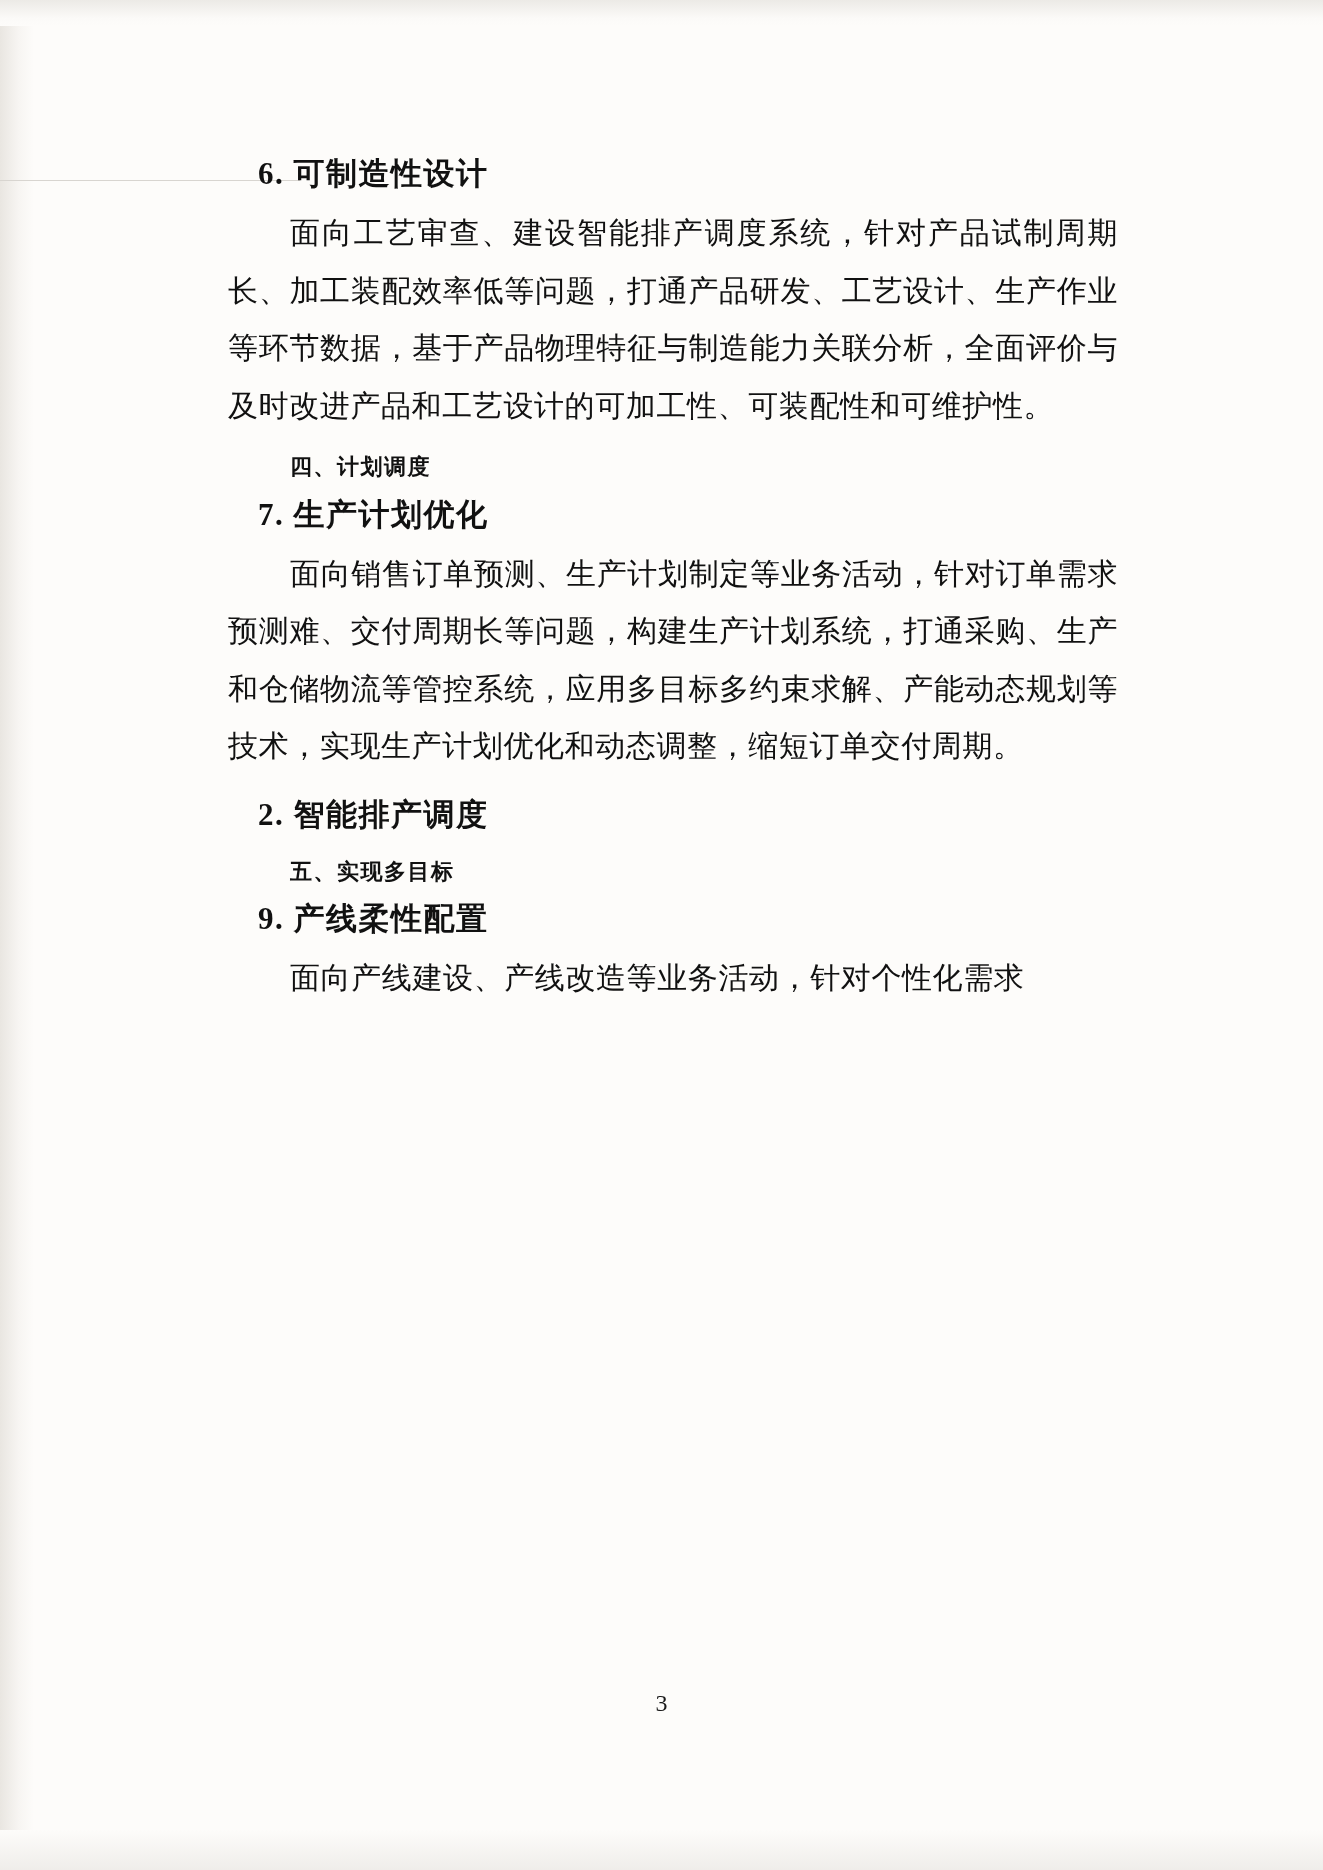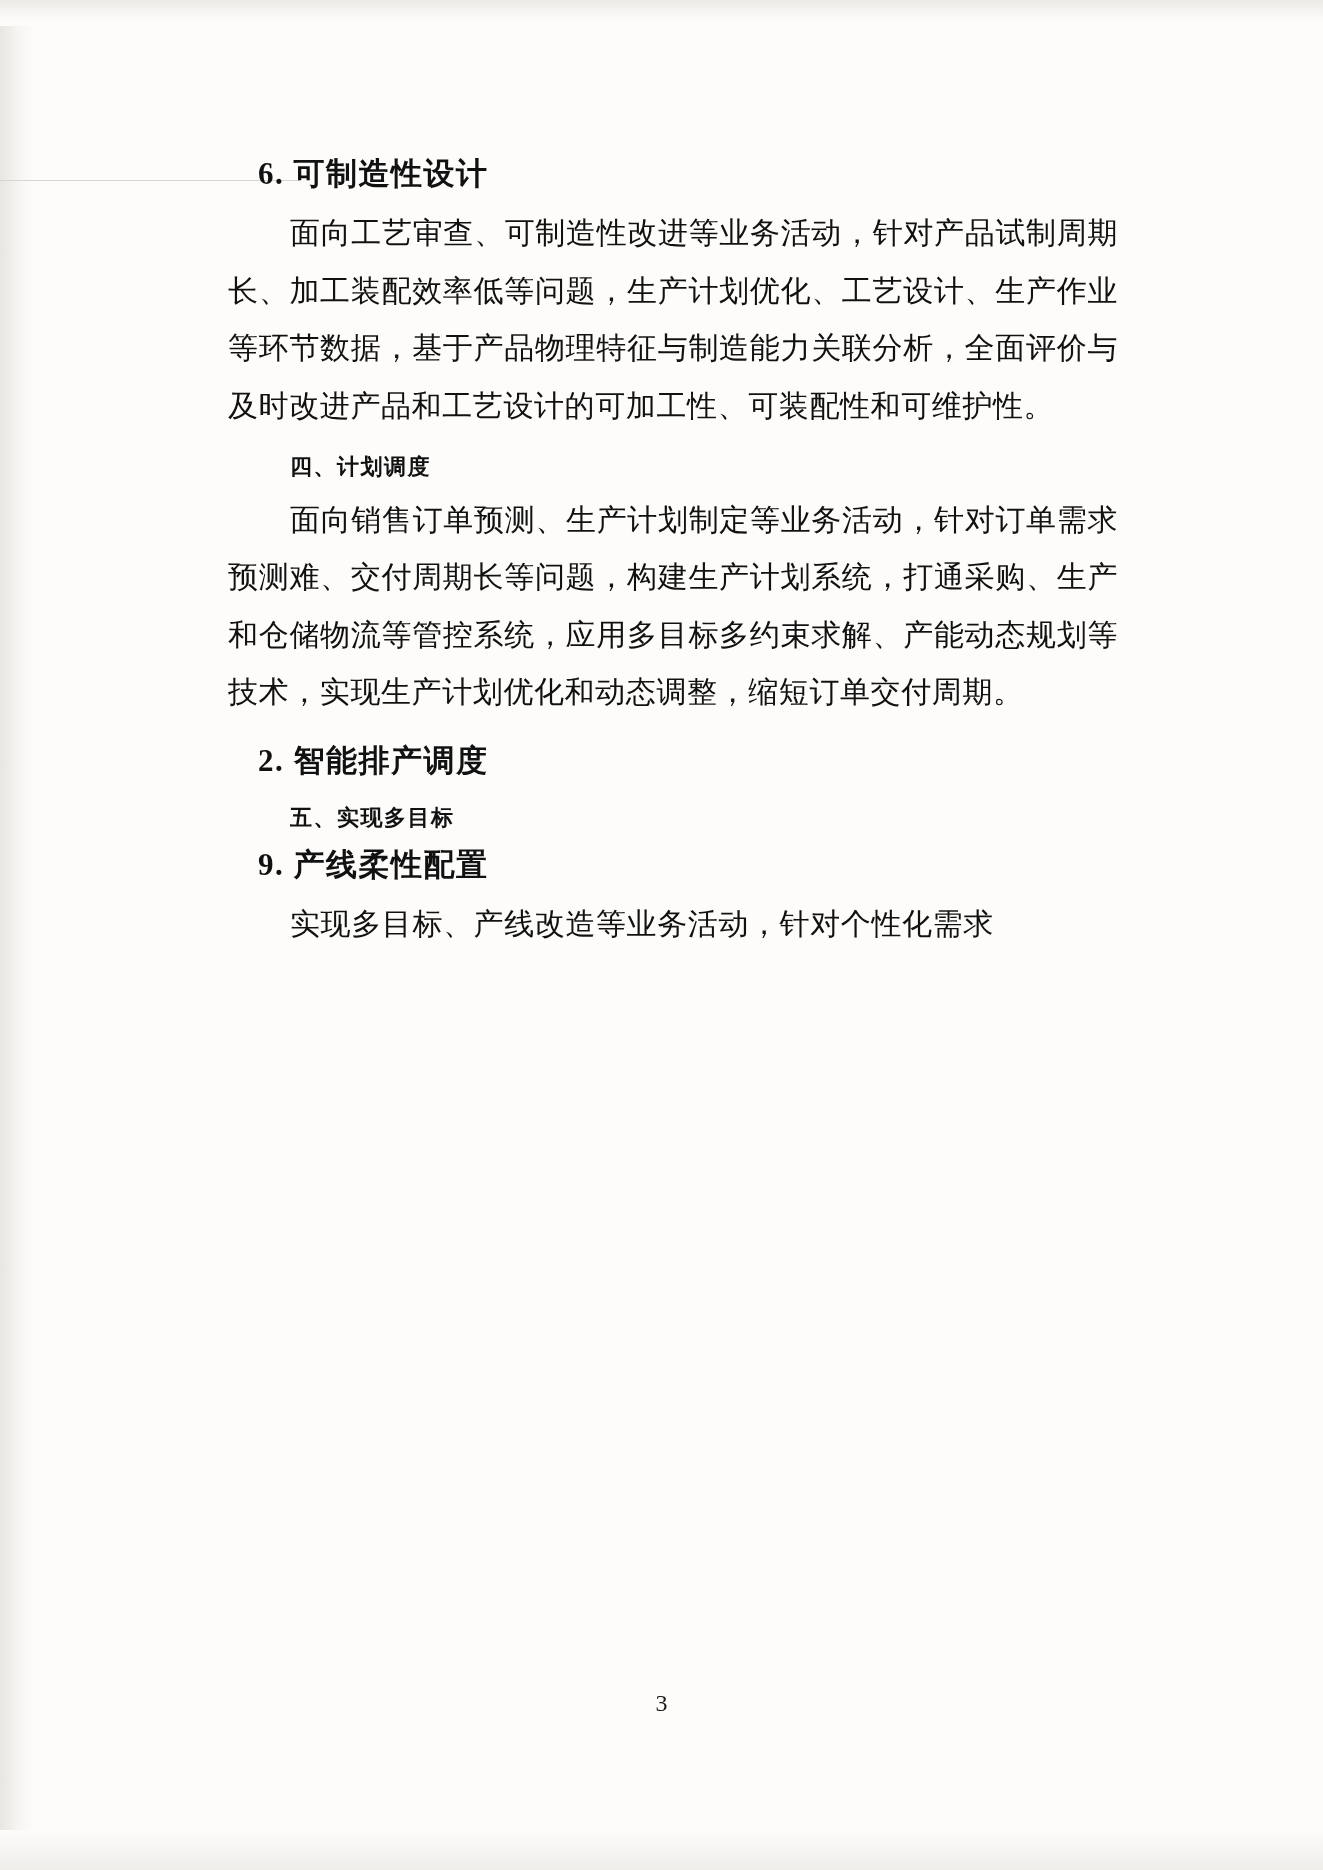--- a/index.html
+++ b/index.html
@@ -100,35 +100,36 @@
 
   <div class="scan-edge-left"></div>
   <div class="scan-edge-top"></div>
   <div class="scan-edge-bottom"></div>
   <div class="fold-line"></div>
 
   <div class="content">
 
     <div class="blk">
       <p class="h-num">6. 可制造性设计</p>
-      <p class="para">面向工艺审查、可制造性改进等业务活动，针对产品试制周期长、加工装配效率低等问题，生产计划优化、工艺设计、生产作业等环节数据，基于产品物理特征与制造能力关联分析，全面评价与及时改进产品和工艺设计的可加工性、可装配性和可维护性。</p>
+      <p class="para">面向工艺审查、建设智能排产调度系统，针对产品试制周期长、加工装配效率低等问题，打通产品研发、工艺设计、生产作业等环节数据，基于产品物理特征与制造能力关联分析，全面评价与及时改进产品和工艺设计的可加工性、可装配性和可维护性。</p>
     </div>
 
     <div class="blk">
       <p class="h-sec">四、计划调度</p>
+      <p class="h-num">7. 生产计划优化</p>
       <p class="para">面向销售订单预测、生产计划制定等业务活动，针对订单需求预测难、交付周期长等问题，构建生产计划系统，打通采购、生产和仓储物流等管控系统，应用多目标多约束求解、产能动态规划等技术，实现生产计划优化和动态调整，缩短订单交付周期。</p>
     </div>
 
     <div class="blk">
       <p class="h-num">2. 智能排产调度</p>
     </div>
 
     <div class="blk">
       <p class="h-sec">五、实现多目标</p>
       <p class="h-num">9. 产线柔性配置</p>
-      <p class="para">实现多目标、产线改造等业务活动，针对个性化需求</p>
+      <p class="para">面向产线建设、产线改造等业务活动，针对个性化需求</p>
     </div>
 
   </div>
 
   <div class="page-number">3</div>
 
 </div>
 
 </body></html>

